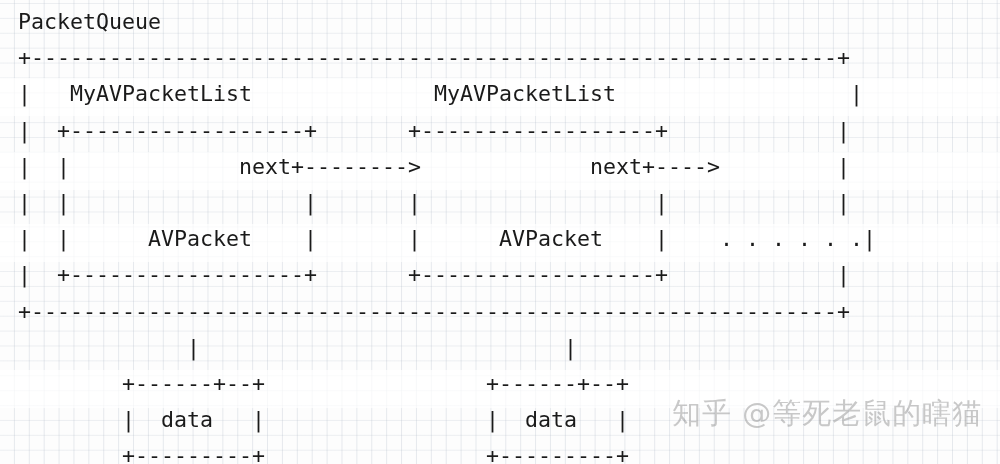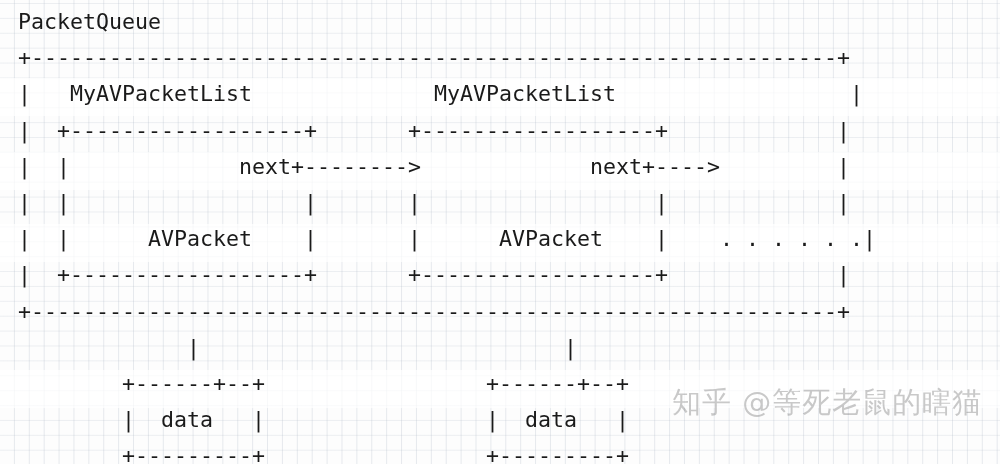--- a/index.html
+++ b/index.html
@@ -42,21 +42,21 @@
     font-weight: 400;
     -webkit-font-smoothing: antialiased;
   }
   #ascii .ln {
     display: block;
     height: 36.2px;
   }
   #watermark {
     position: absolute;
     left: 672px;
-    top: 385px;
+    top: 396px;
     font-family: "DejaVu Sans", "Liberation Sans", sans-serif;
     font-size: 29px;
     line-height: 34px;
     color: rgba(120,120,120,0.40);
     letter-spacing: 1px;
     white-space: nowrap;
     pointer-events: none;
     user-select: none;
   }
 </style>

